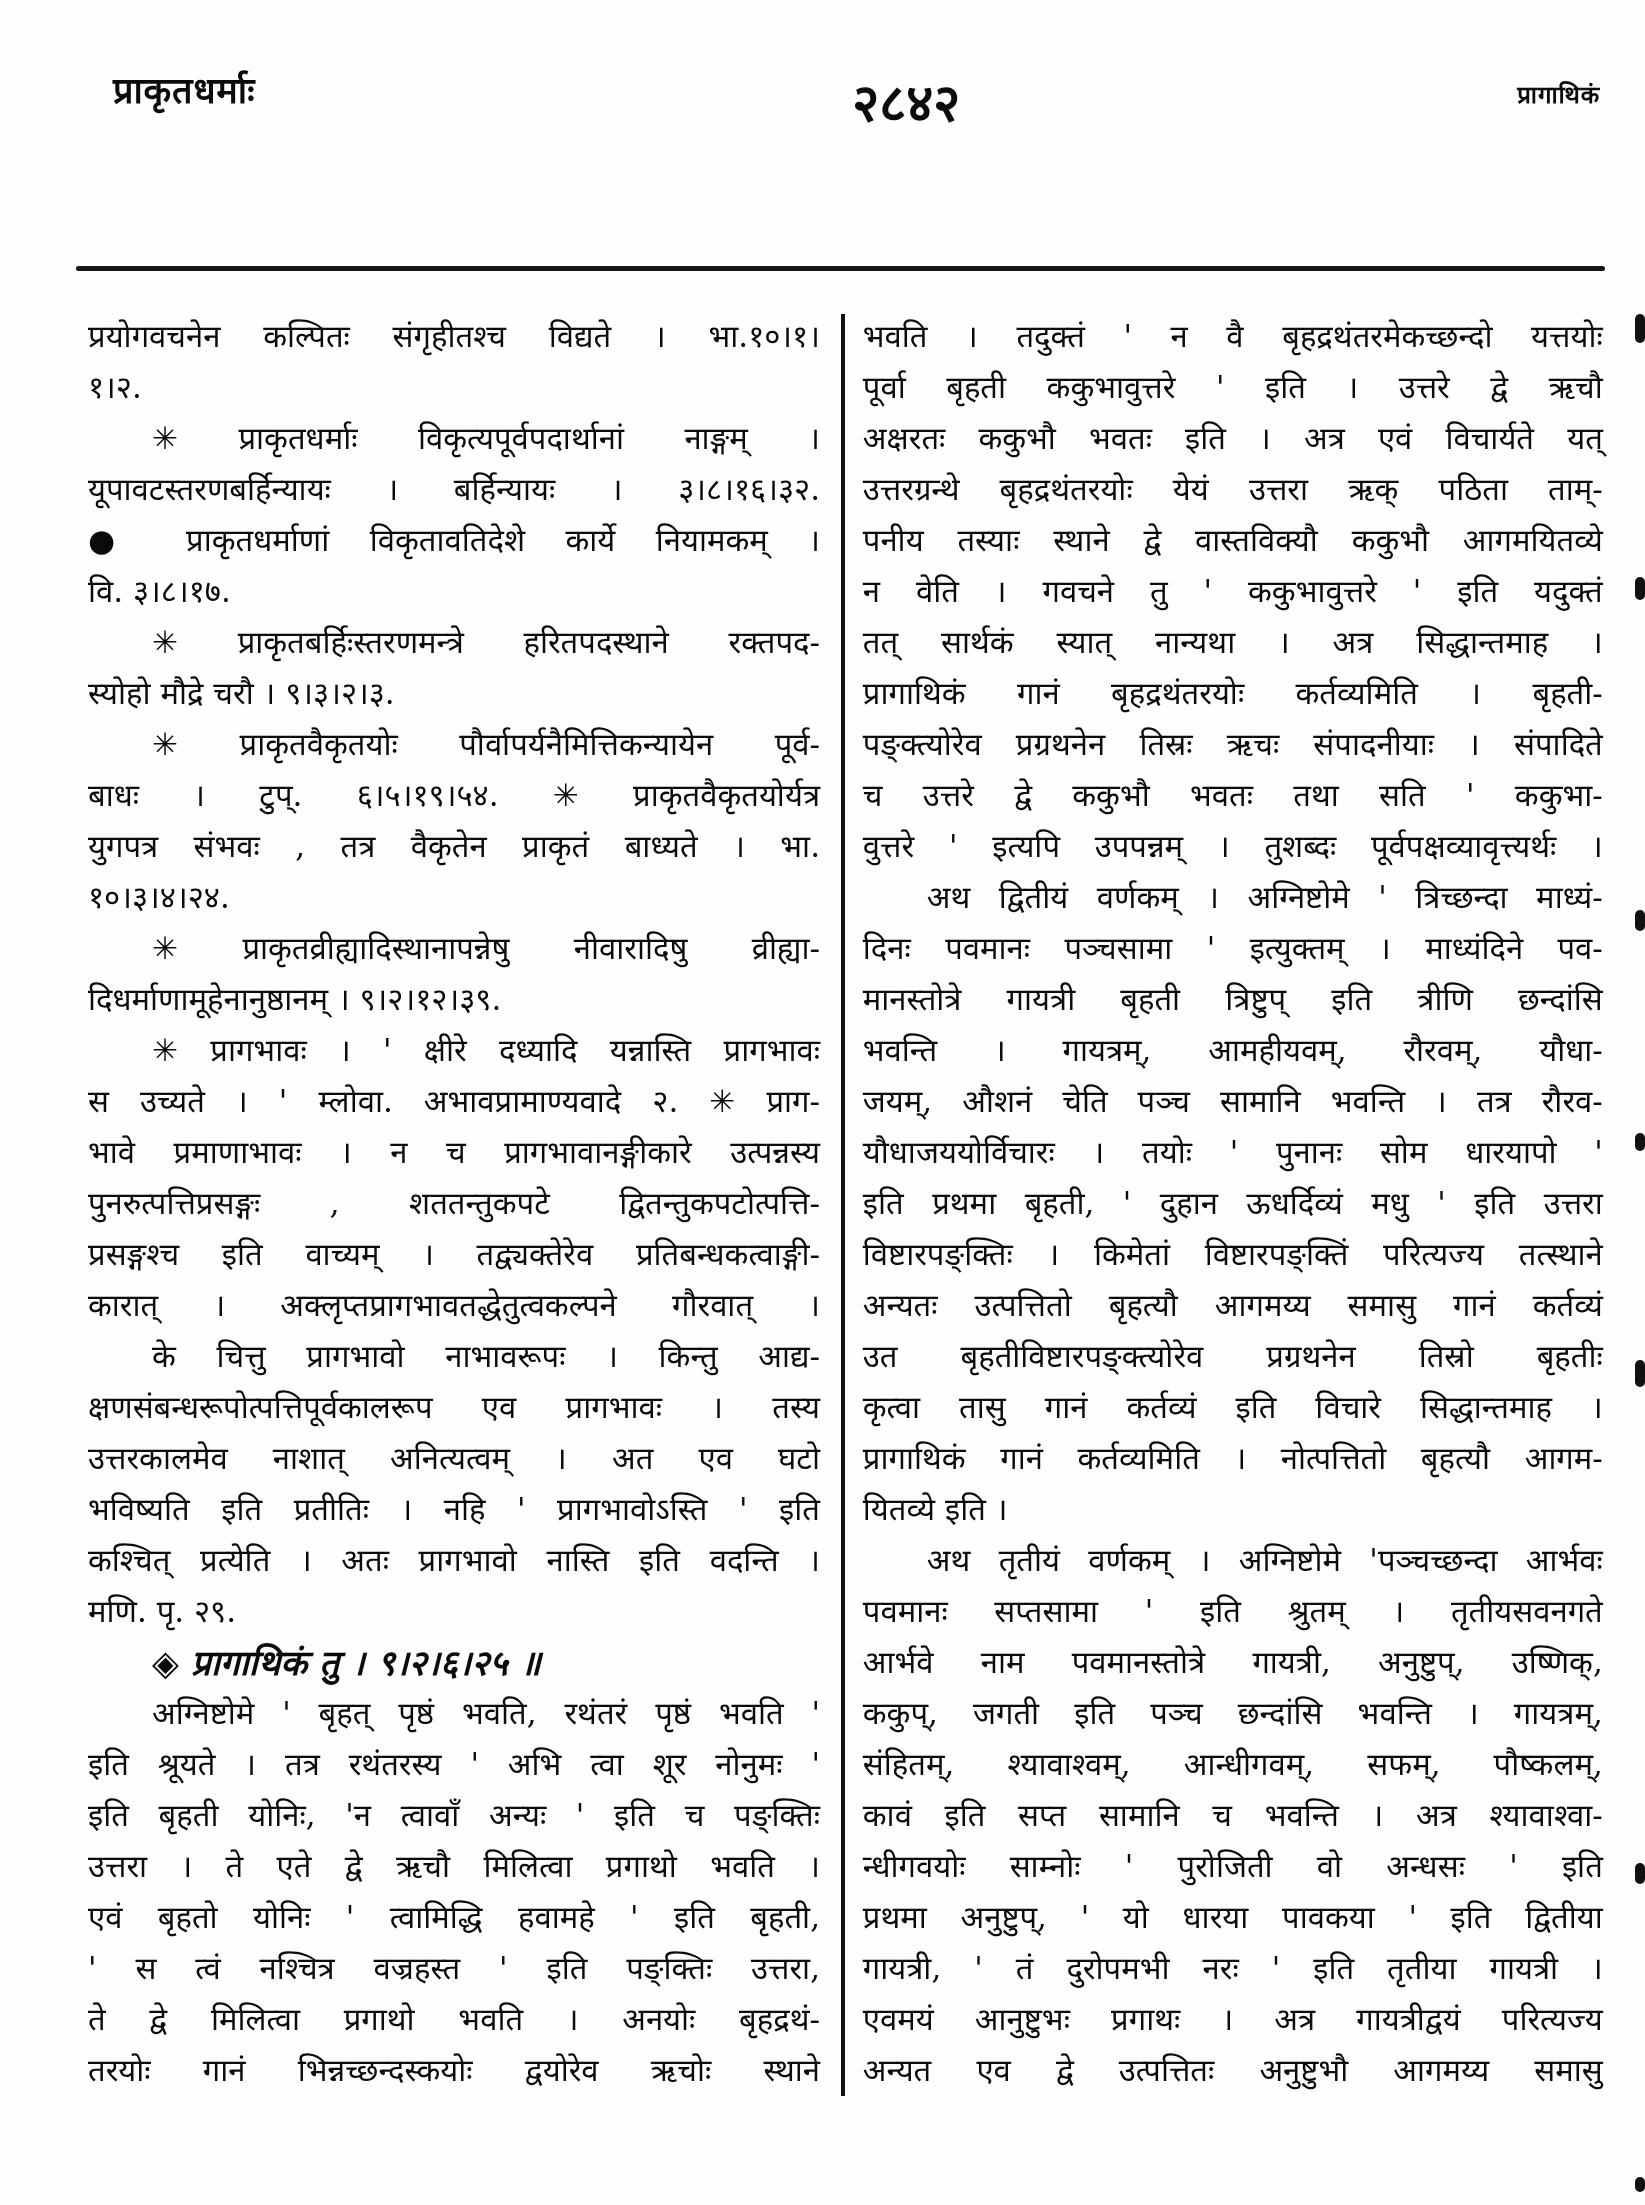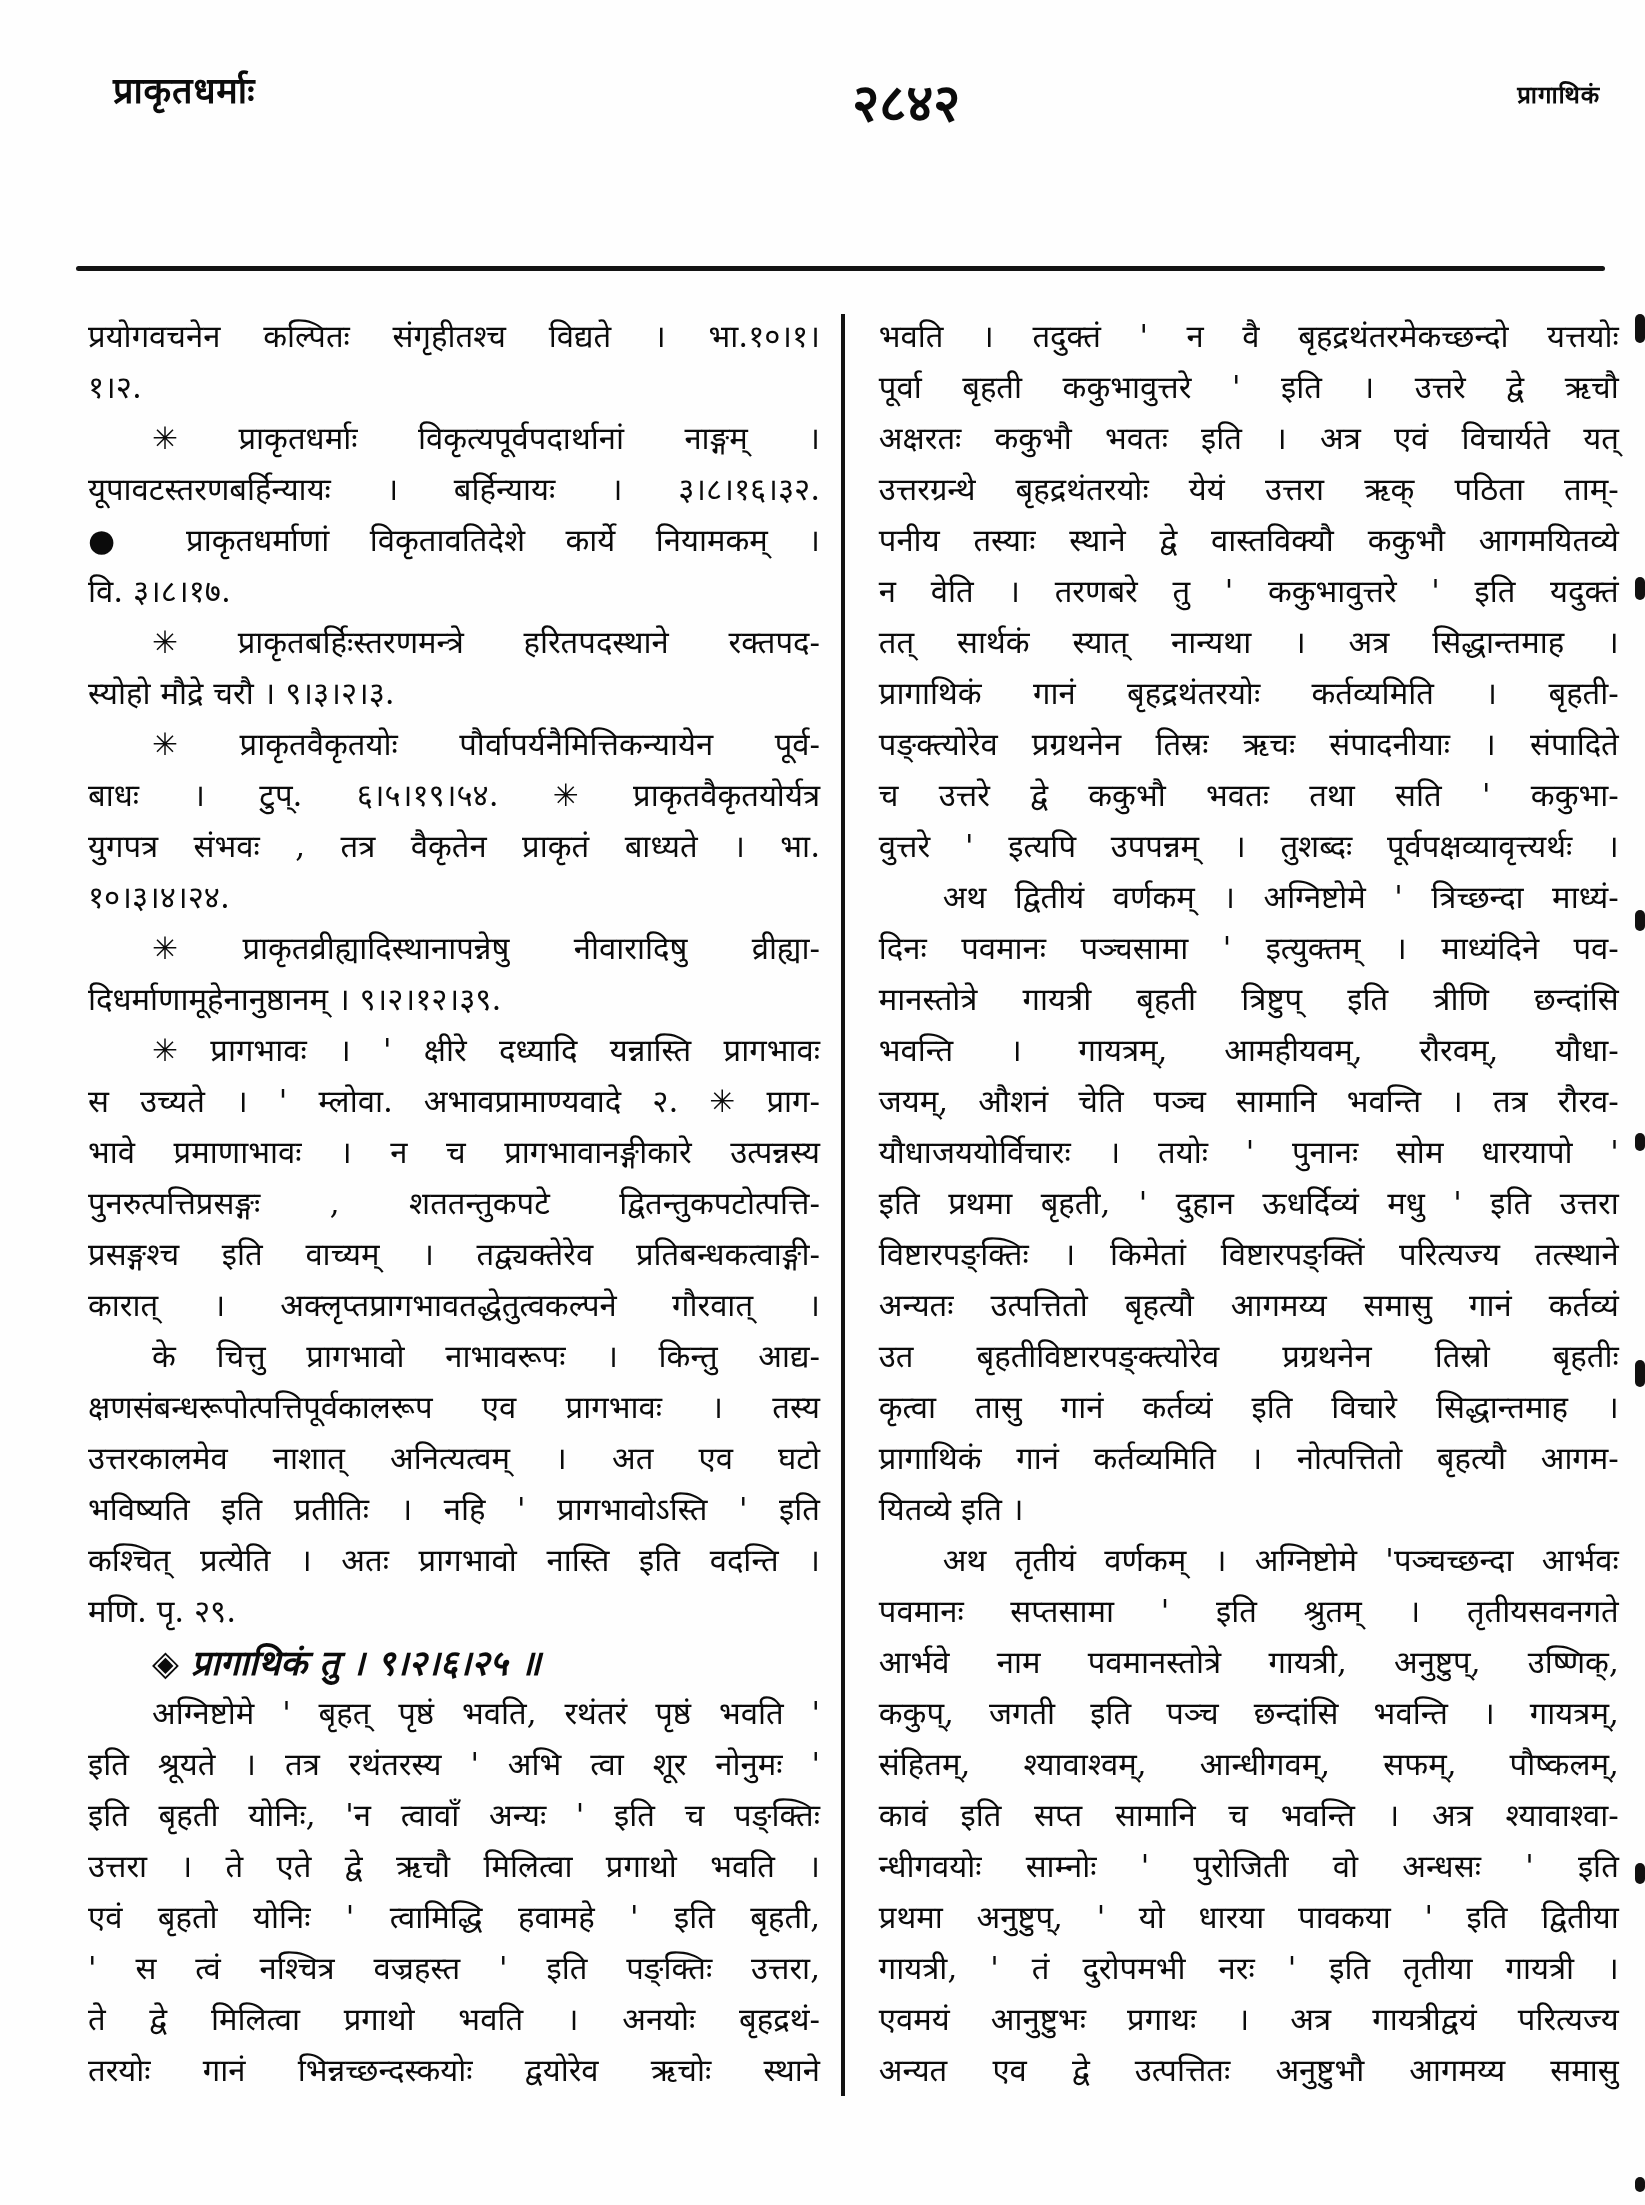--- a/index.html
+++ b/index.html
@@ -57,21 +57,21 @@
     top: 311px;
     left: 88px;
     width: 1516px;
     display: flex;
     align-items: stretch;
   }
   .col {
     flex: 0 0 auto;
   }
   .col-left  { width: 732px; }
-  .col-right { width: 740px; margin-left: 16px; }
+  .col-right { width: 740px; }
   .divider {
     flex: 0 0 3.8px;
     background: #121212;
     margin: 3px 18px 0 21px;
   }
   .line {
     font-size: 31px;
     line-height: 51px;
     text-align: justify;
     text-align-last: justify;
@@ -147,21 +147,21 @@
         <div class="line">ते द्वे मिलित्वा प्रगाथो भवति । अनयोः बृहद्रथं-</div>
         <div class="line">तरयोः गानं भिन्नच्छन्दस्कयोः द्वयोरेव ऋचोः स्थाने</div>
       </div>
     <div class="divider"></div>
     <div class="col col-right">
         <div class="line">भवति । तदुक्तं ' न वै बृहद्रथंतरमेकच्छन्दो यत्तयोः</div>
         <div class="line">पूर्वा बृहती ककुभावुत्तरे ' इति । उत्तरे द्वे ऋचौ</div>
         <div class="line">अक्षरतः ककुभौ भवतः इति । अत्र एवं विचार्यते यत्</div>
         <div class="line">उत्तरग्रन्थे बृहद्रथंतरयोः येयं उत्तरा ऋक् पठिता ताम्-</div>
         <div class="line">पनीय तस्याः स्थाने द्वे वास्तविक्यौ ककुभौ आगमयितव्ये</div>
-        <div class="line">न वेति । तरणबरे तु ' ककुभावुत्तरे ' इति यदुक्तं</div>
+        <div class="line">न वेति । गवचने तु ' ककुभावुत्तरे ' इति यदुक्तं</div>
         <div class="line">तत् सार्थकं स्यात् नान्यथा । अत्र सिद्धान्तमाह ।</div>
         <div class="line">प्रागाथिकं गानं बृहद्रथंतरयोः कर्तव्यमिति । बृहती-</div>
         <div class="line">पङ्क्त्योरेव प्रग्रथनेन तिस्रः ऋचः संपादनीयाः । संपादिते</div>
         <div class="line">च उत्तरे द्वे ककुभौ भवतः तथा सति ' ककुभा-</div>
         <div class="line">वुत्तरे ' इत्यपि उपपन्नम् । तुशब्दः पूर्वपक्षव्यावृत्त्यर्थः ।</div>
         <div class="line indent">अथ द्वितीयं वर्णकम् । अग्निष्टोमे ' त्रिच्छन्दा माध्यं-</div>
         <div class="line">दिनः पवमानः पञ्चसामा ' इत्युक्तम् । माध्यंदिने पव-</div>
         <div class="line">मानस्तोत्रे गायत्री बृहती त्रिष्टुप् इति त्रीणि छन्दांसि</div>
         <div class="line">भवन्ति । गायत्रम्, आमहीयवम्, रौरवम्, यौधा-</div>
         <div class="line">जयम्, औशनं चेति पञ्च सामानि भवन्ति । तत्र रौरव-</div>

